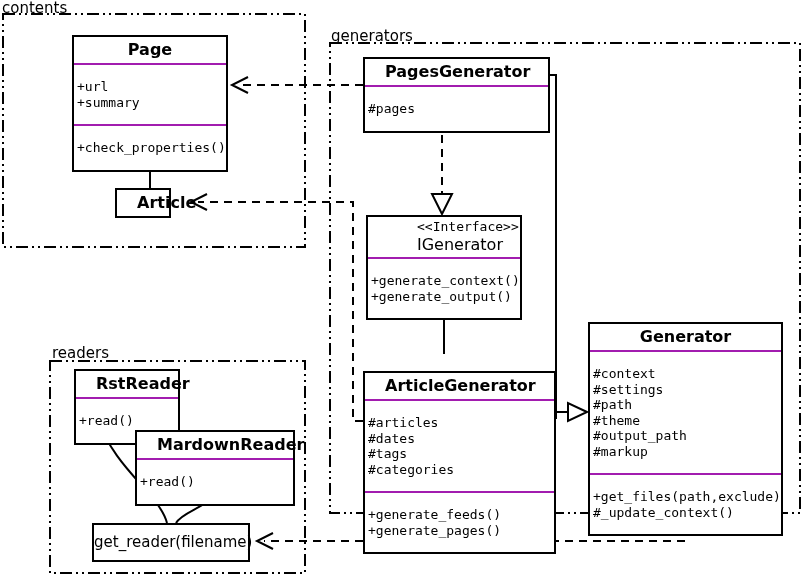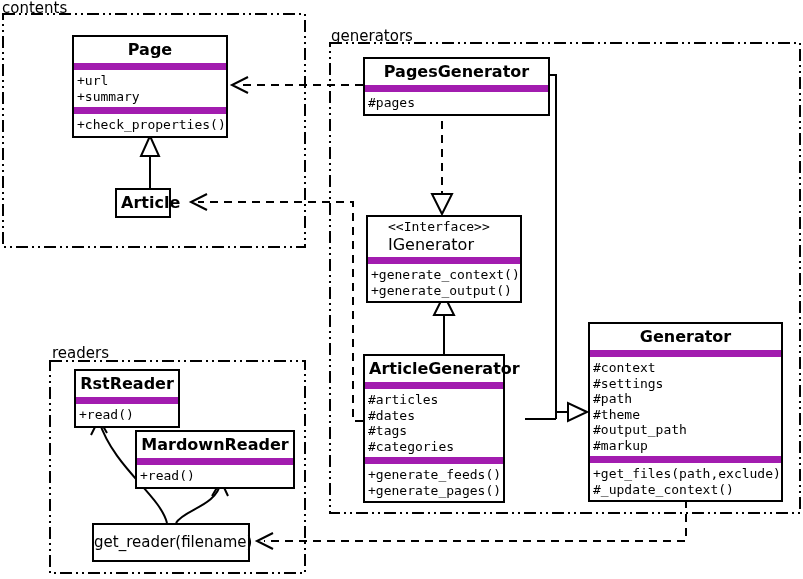--- a/index.html
+++ b/index.html
@@ -1,25 +1,25 @@
 <!DOCTYPE html>
 <html><head>
 <meta charset="utf-8">
 <style>
   html,body{margin:0;padding:0;background:#fff;}
   .canvas{position:relative;width:803px;height:579px;background:#fff;overflow:hidden;
           font-family:"DejaVu Sans",sans-serif;color:#000;}
   svg.layer{position:absolute;left:0;top:0;}
   .pkg-label{position:absolute;font-size:15px;line-height:16px;white-space:nowrap;}
   .uml-class{position:absolute;background:#fff;border:2px solid #000;box-sizing:border-box;}
-  .uml-title{font-weight:bold;font-size:16px;line-height:22px;padding:2px 4px;text-align:center;white-space:nowrap;}
-  .uml-head2{padding:2px 20px;text-align:left;}
+  .uml-title{font-weight:bold;font-size:16px;line-height:22px;padding:2px 20px;text-align:center;white-space:nowrap;}
+  .uml-head2{padding:2px 20px;text-align:left;margin-left:29px;}
   .stereotype{font-family:"DejaVu Sans Mono",monospace;font-size:13px;line-height:16px;}
   .uml-title2{font-weight:normal;font-size:16px;line-height:20px;}
-  .sec{border-top:7px solid #a21caf;padding:3px 3px;}
+  .sec{border-top:2px solid #a21caf;padding:14px 3px;}
   .mline{font-family:"DejaVu Sans Mono",monospace;font-size:13px;line-height:15.5px;white-space:pre;}
   .plain-box{position:absolute;background:#fff;border:2px solid #000;box-sizing:border-box;
              font-size:15px;text-align:left;}
 </style>
 </head>
 <body>
 
 <div class="canvas">
 
   <svg class="layer" width="803" height="579" viewBox="0 0 803 579">
@@ -86,21 +86,21 @@
     <div class="uml-head2">
       <div class="stereotype">&lt;&lt;Interface&gt;&gt;</div>
       <div class="uml-title2">IGenerator</div>
     </div>
     <div class="sec">
       <div class="mline">+generate_context()</div>
       <div class="mline">+generate_output()</div>
     </div>
   </div>
 
-  <div class="uml-class" style="left:363px;top:354px;width:142px;">
+  <div class="uml-class" style="left:363px;top:371px;width:193px;">
     <div class="uml-title">ArticleGenerator</div>
     <div class="sec">
       <div class="mline">#articles</div>
       <div class="mline">#dates</div>
       <div class="mline">#tags</div>
       <div class="mline">#categories</div>
     </div>
     <div class="sec">
       <div class="mline">+generate_feeds()</div>
       <div class="mline">+generate_pages()</div>

